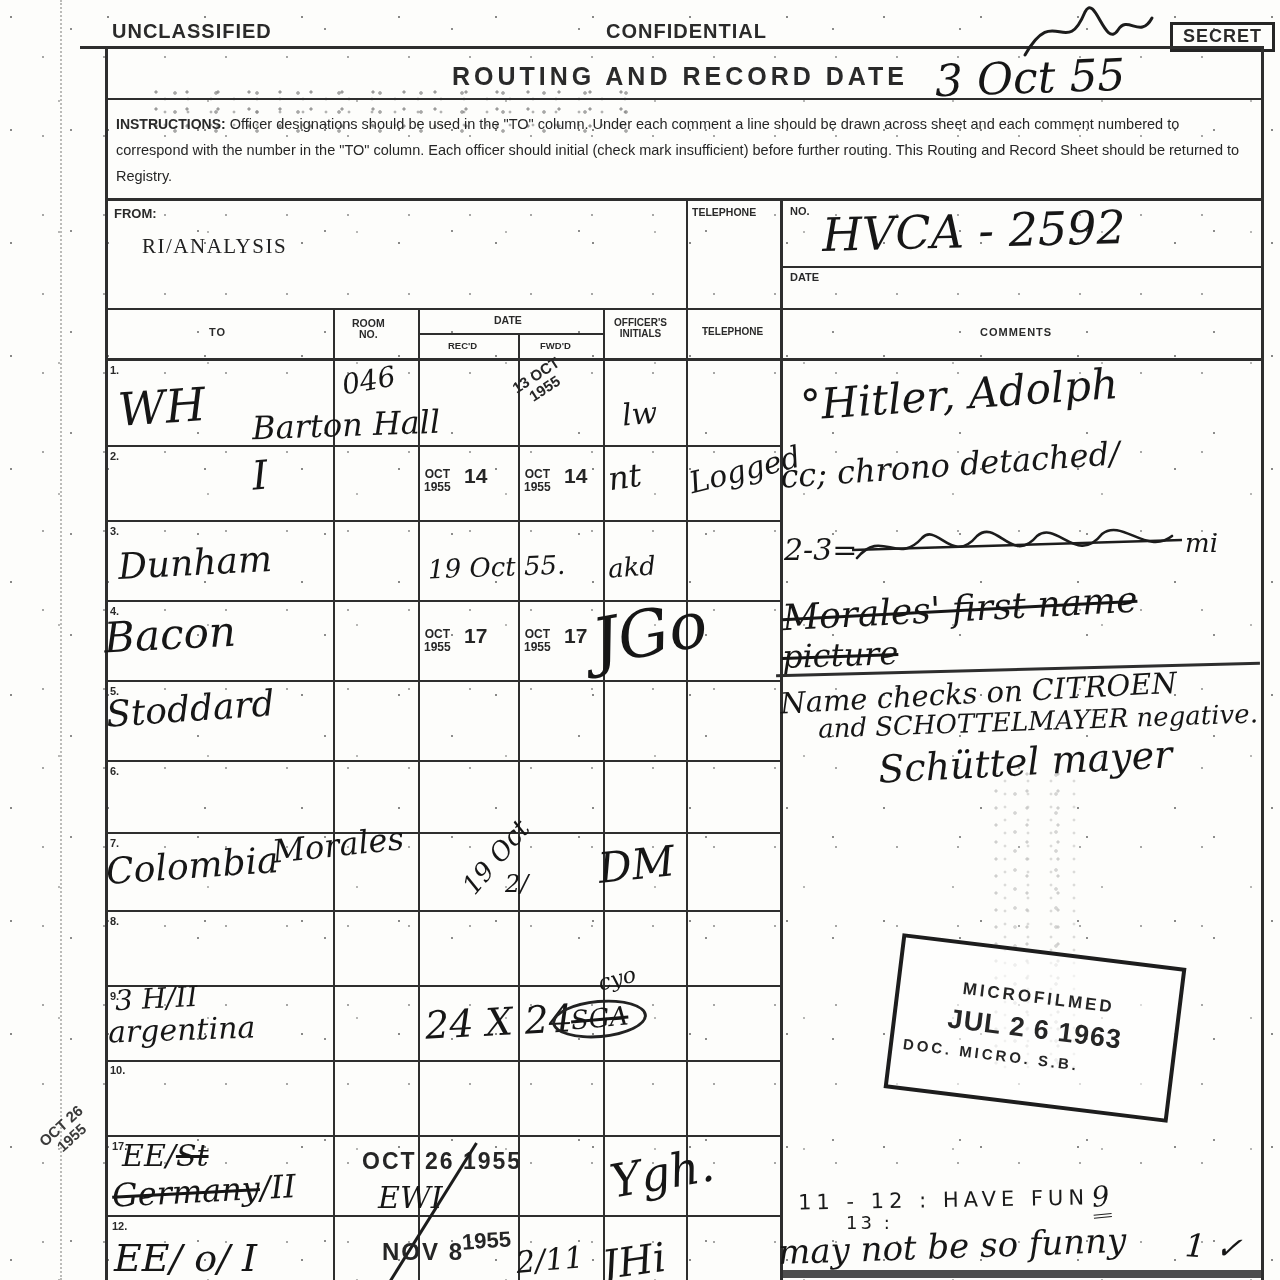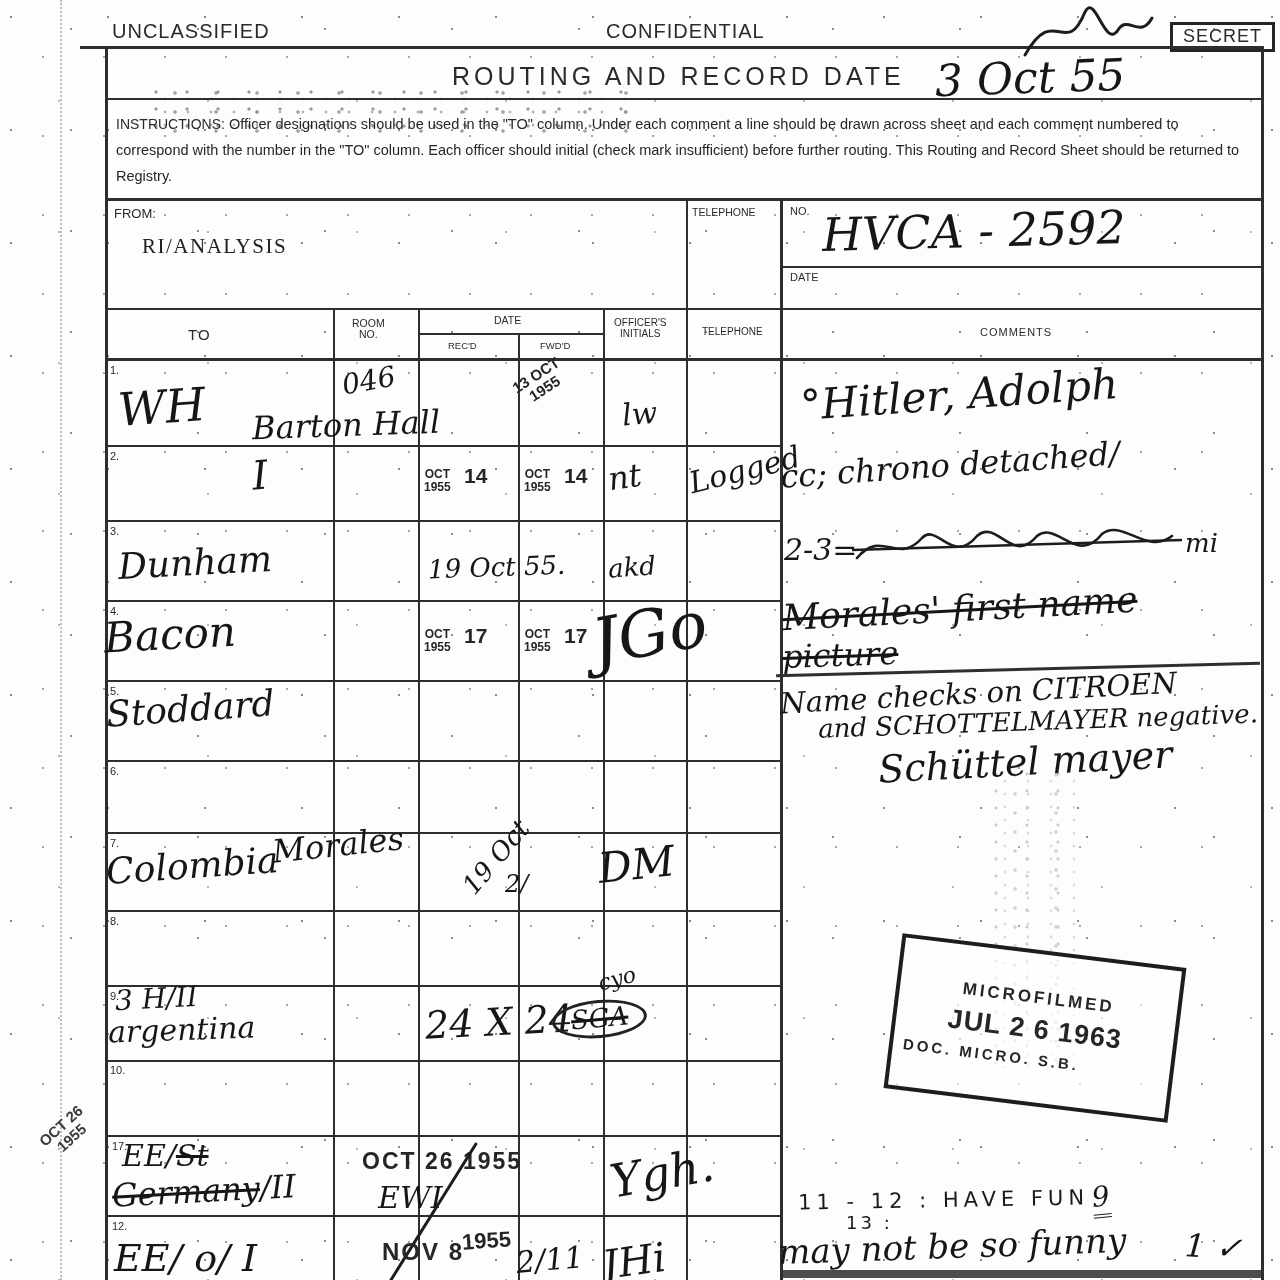--- a/index.html
+++ b/index.html
@@ -9,21 +9,21 @@
     background-image:
       radial-gradient(circle at 11px 17px, rgba(40,40,40,.55) 0.8px, transparent 1.4px),
       radial-gradient(circle at 43px 57px, rgba(60,60,60,.45) 0.7px, transparent 1.3px),
       radial-gradient(circle at 71px 29px, rgba(30,30,30,.5) 0.9px, transparent 1.5px),
       radial-gradient(circle at 23px 83px, rgba(80,80,80,.4) 0.6px, transparent 1.2px),
       radial-gradient(circle at 59px 101px, rgba(50,50,50,.35) 0.7px, transparent 1.3px);
     background-size:97px 113px, 61px 79px, 127px 101px, 83px 67px, 149px 131px;
     font-family:"Liberation Sans",sans-serif;color:#1c1c1c;
   }
   .abs{position:absolute;}
-  .lbl{font-family:"Liberation Sans",sans-serif;font-weight:normal;color:#2a2a2a;}
+  .lbl{font-family:"Liberation Sans",sans-serif;font-weight:bold;color:#2a2a2a;}
   .hw{font-family:"DejaVu Serif",serif;font-style:italic;color:#161616;white-space:nowrap;}
   .stamp{font-family:"Liberation Sans",sans-serif;font-weight:bold;color:#262626;white-space:nowrap;}
   .pre{white-space:pre-line;text-align:center;line-height:1.05;}
   .struck{text-decoration:line-through;text-decoration-thickness:2.5px;}
   .hl{position:absolute;background:#2e2e2e;}
   .vl{position:absolute;background:#2e2e2e;}
   .hand-print{font-family:"DejaVu Sans",sans-serif;color:#1a1a1a;white-space:nowrap;}
   .dbl-under{border-bottom:4px double #1c1c1c;padding-bottom:1px;}
   .circle-scribble{border:3px solid #222;border-radius:50%;padding:0 16px 2px 16px;}
   .secret-box{border:3px solid #252525;padding:1px 10px 2px 10px;}
@@ -63,21 +63,21 @@
 
   <span class="abs lbl" style="left:114px;top:206px;font-size:13px;">FROM:</span>
   <span class="abs" style="left:142px;top:234px;font-size:21px;font-family:'Liberation Serif',serif;letter-spacing:1.5px;color:#222;">RI/ANALYSIS</span>
   <span class="abs lbl" style="left:692px;top:206px;font-size:10.5px;">TELEPHONE</span>
   <span class="abs lbl" style="left:790px;top:205px;font-size:11px;">NO.</span>
   <span class="abs hw" style="left:822px;top:204px;font-size:46px;transform:rotate(-1.5deg);">HVCA - 2592</span>
   <div class="hl" style="left:782px;top:266px;width:481px;height:2px;"></div>
   <span class="abs lbl" style="left:790px;top:271px;font-size:11px;">DATE</span>
   <div class="hl" style="left:105px;top:308px;width:1158px;height:2px;"></div>
 
-  <span class="abs lbl" style="left:188px;top:326px;font-size:15px;letter-spacing:1px;text-align:center;">TO</span>
+  <span class="abs lbl" style="left:209px;top:326px;font-size:11px;letter-spacing:1px;text-align:center;">TO</span>
   <span class="abs lbl pre" style="left:352px;top:318px;font-size:10.5px;">ROOM
 NO.</span>
   <span class="abs lbl" style="left:494px;top:314px;font-size:10.5px;">DATE</span>
   <div class="hl" style="left:420px;top:333px;width:183px;height:1.5px;"></div>
   <span class="abs lbl" style="left:448px;top:340px;font-size:9.5px;">REC'D</span>
   <span class="abs lbl" style="left:540px;top:340px;font-size:9.5px;">FWD'D</span>
   <span class="abs lbl pre" style="left:614px;top:318px;font-size:10px;">OFFICER'S
 INITIALS</span>
   <span class="abs lbl" style="left:702px;top:326px;font-size:10px;">TELEPHONE</span>
   <span class="abs lbl" style="left:980px;top:326px;font-size:11px;letter-spacing:1px;">COMMENTS</span>

